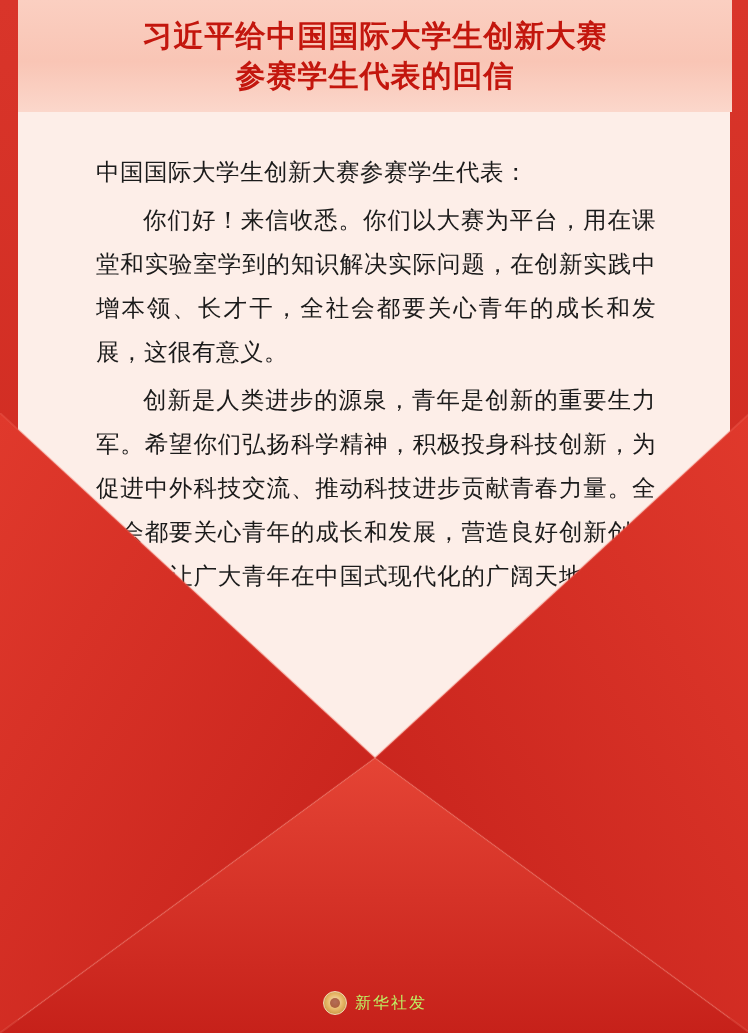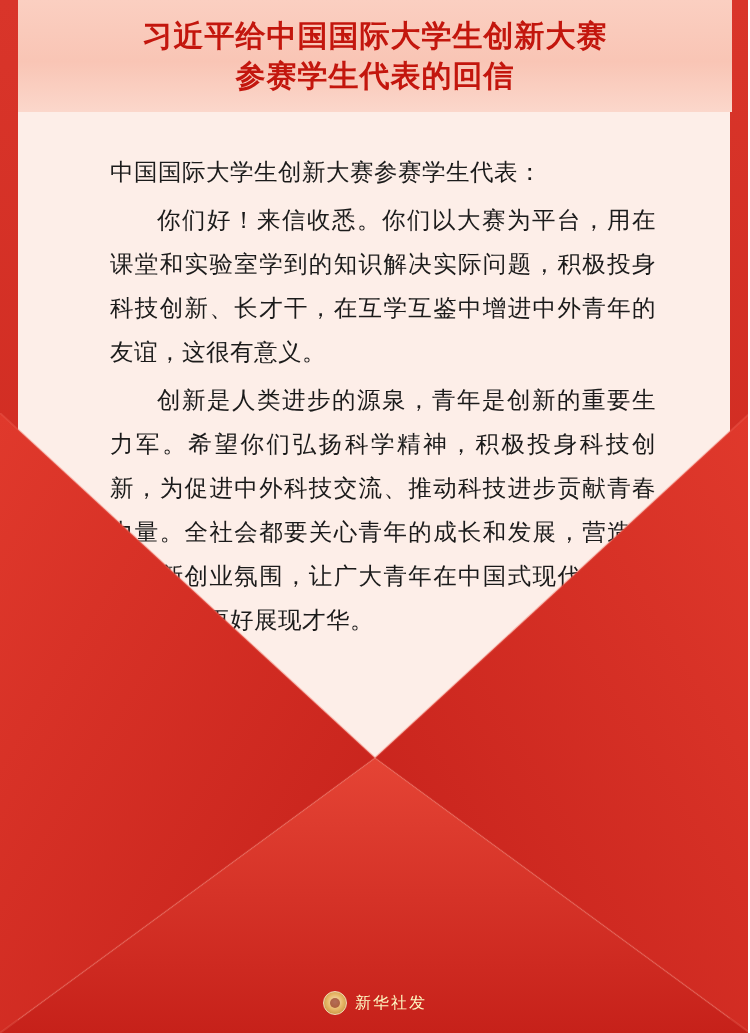--- a/index.html
+++ b/index.html
@@ -67,21 +67,21 @@
     position: absolute;
     left: 96px;
     top: 150px;
     width: 560px;
     color: #1b1b1b;
     font-size: 23.5px;
     line-height: 44px;
     letter-spacing: 0.5px;
   }
   .letter p {
-    margin: 0 0 4px 14px;
+    margin: 0 0 4px 0;
     text-align: justify;
     text-justify: inter-ideograph;
   }
   .letter p.indent {
     text-indent: 2em;
   }
 
   
   .signature {
     position: absolute;
@@ -142,21 +142,21 @@
     top: 50%;
     width: 10px;
     height: 10px;
     margin-left: -5px;
     margin-top: -5px;
     border-radius: 50%;
     background: #8c2b1b;
     opacity: .65;
   }
   .footer .agency {
-    color: #fef9c3;
+    color: #bef264;
     font-size: 16px;
     letter-spacing: 2px;
     font-family: "Liberation Serif", "DejaVu Serif", serif;
   }
 </style>
 </head>
 <body>
 
 <div class="poster">
 
@@ -165,21 +165,21 @@
   <div class="edge-left"></div>
   <div class="edge-right"></div>
 
   <div class="header">
     <div class="title-line">习近平给中国国际大学生创新大赛</div>
     <div class="title-line">参赛学生代表的回信</div>
   </div>
 
   <div class="letter">
     <p>中国国际大学生创新大赛参赛学生代表：</p>
-    <p class="indent">你们好！来信收悉。你们以大赛为平台，用在课堂和实验室学到的知识解决实际问题，积极投身科技创新、长才干，在互学互鉴中增进中外青年的友谊，这很有意义。</p>
+    <p class="indent">你们好！来信收悉。你们以大赛为平台，用在课堂和实验室学到的知识解决实际问题，在创新实践中增本领、长才干，全社会都要关心青年的成长和发展，这很有意义。</p>
     <p class="indent">创新是人类进步的源泉，青年是创新的重要生力军。希望你们弘扬科学精神，积极投身科技创新，为促进中外科技交流、推动科技进步贡献青春力量。全社会都要关心青年的成长和发展，营造良好创新创业氛围，让广大青年在中国式现代化的广阔天地中更好展现才华。</p>
   </div>
 
   <div class="signature">
     <div class="name">习近平</div>
     <div class="date">2024年10月16日</div>
   </div>
 
   <svg class="envelope" viewBox="0 0 750 620" preserveAspectRatio="none">
     <defs>

